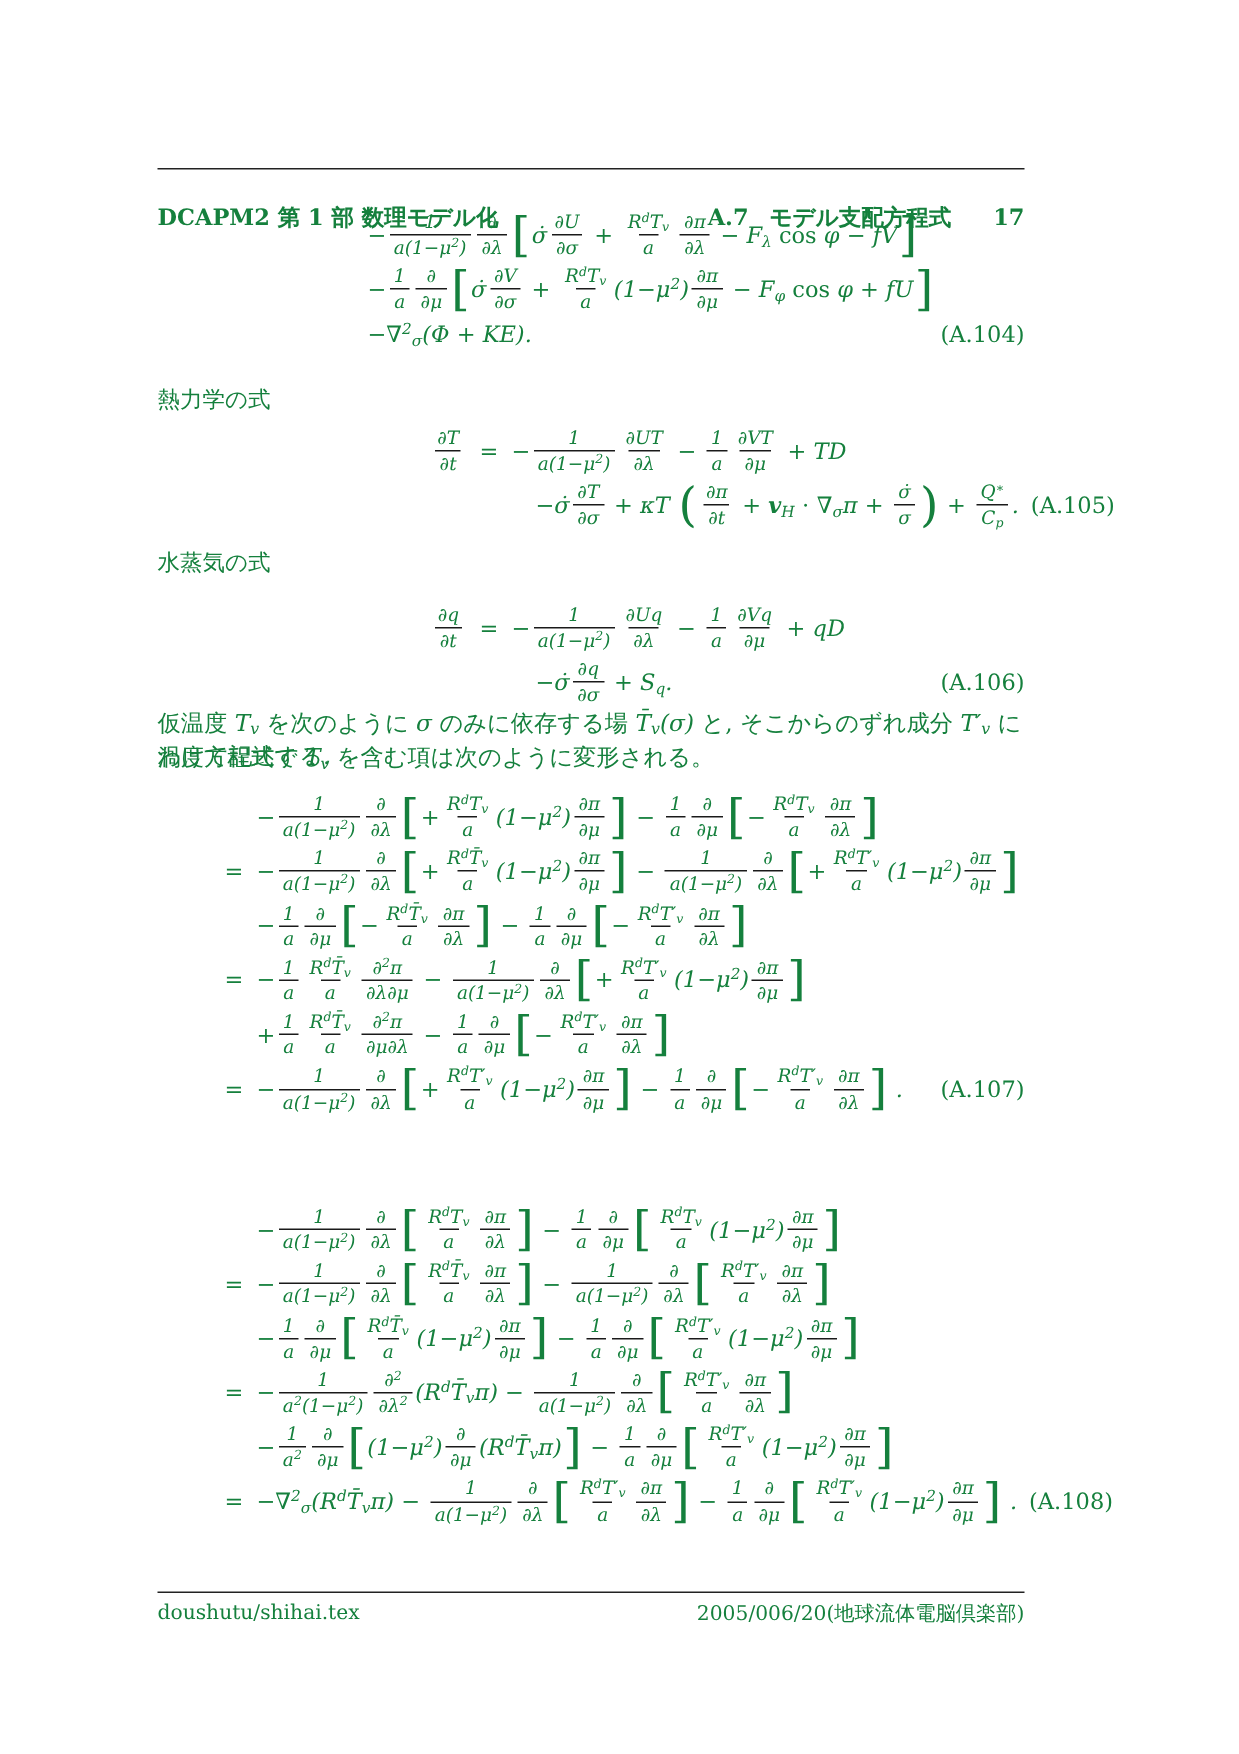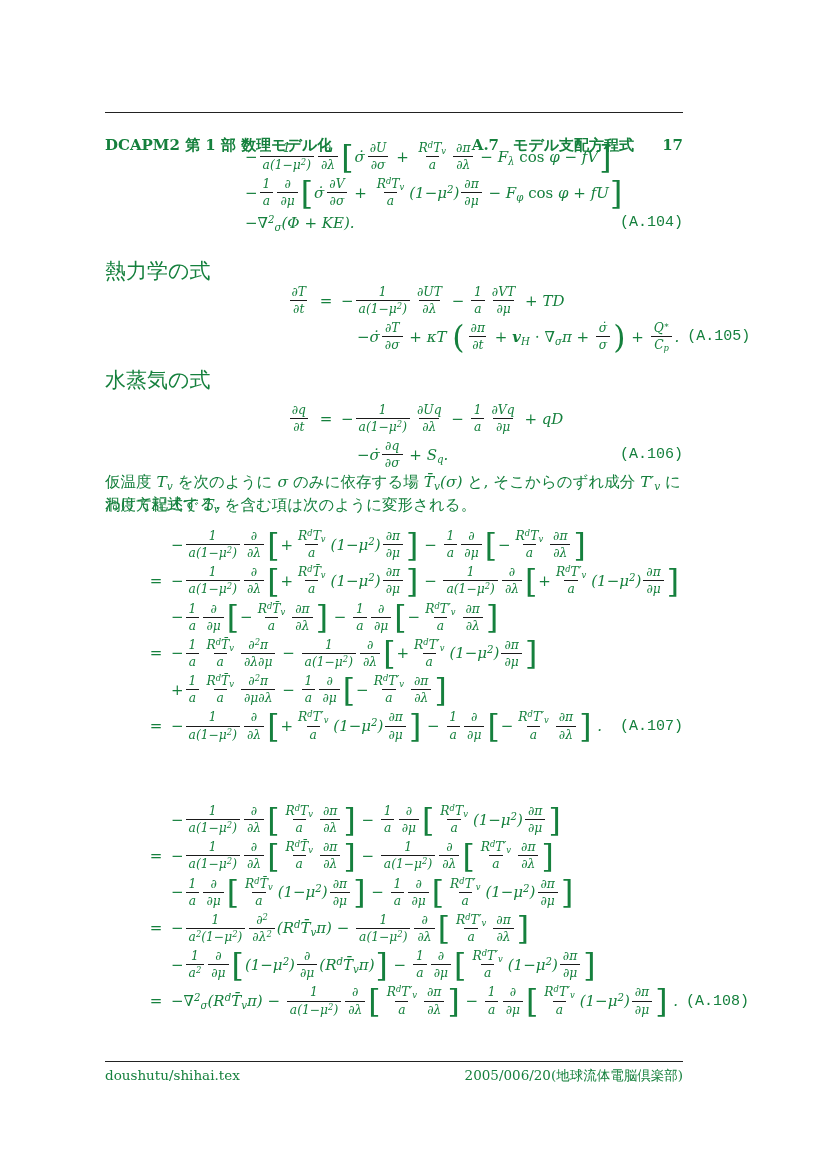--- a/index.html
+++ b/index.html
@@ -10,31 +10,31 @@
   
   .hdr{display:flex;justify-content:space-between;align-items:baseline;
        font-weight:bold;font-size:15px;}
   .hdr .hr-grp{display:flex;align-items:baseline;}
   .hdr .hst{margin-left:14px;margin-top:44px;}
   .hdr .hpg{margin-left:28px;text-align:right;}
   .rule{border-top:1px solid #222;height:0;}
   .ftr{display:flex;justify-content:space-between;font-size:13.5px;gap:14px;}
 
   
-  .label{font-size:21px;}
+  .label{font-size:15px;}
   .para{font-size:15.5px;line-height:22px;}
 
   
   .eqblock{font-size:15px;}
   .eqline{display:flex;align-items:center;margin:5px 0;}
   .lhs{display:flex;justify-content:flex-end;align-items:center;width:34px;flex:none;}
   .rel{width:30px;text-align:center;flex:none;font-style:normal;}
   .rhs{display:flex;align-items:center;flex-wrap:nowrap;}
   .rhs.ind{margin-left:16px;}
-  .eqnum{margin-left:auto;padding-left:8px;font-style:normal;flex:none;font-family:Liberation Mono, monospace;}
+  .eqnum{margin-left:auto;padding-left:8px;font-style:normal;flex:none;}
 
   .mi{font-style:italic;white-space:pre;}
   .up{font-style:normal;}
   .bold{font-weight:bold;}
   sup,sub{font-size:0.68em;line-height:0;font-style:inherit;}
   sup{vertical-align:0.5em;}
   sub{vertical-align:-0.25em;}
 
   .fr{display:inline-flex;flex-direction:column;align-items:center;
       font-size:0.82em;line-height:1.15;font-style:italic;margin:0 2px;flex:none;}

